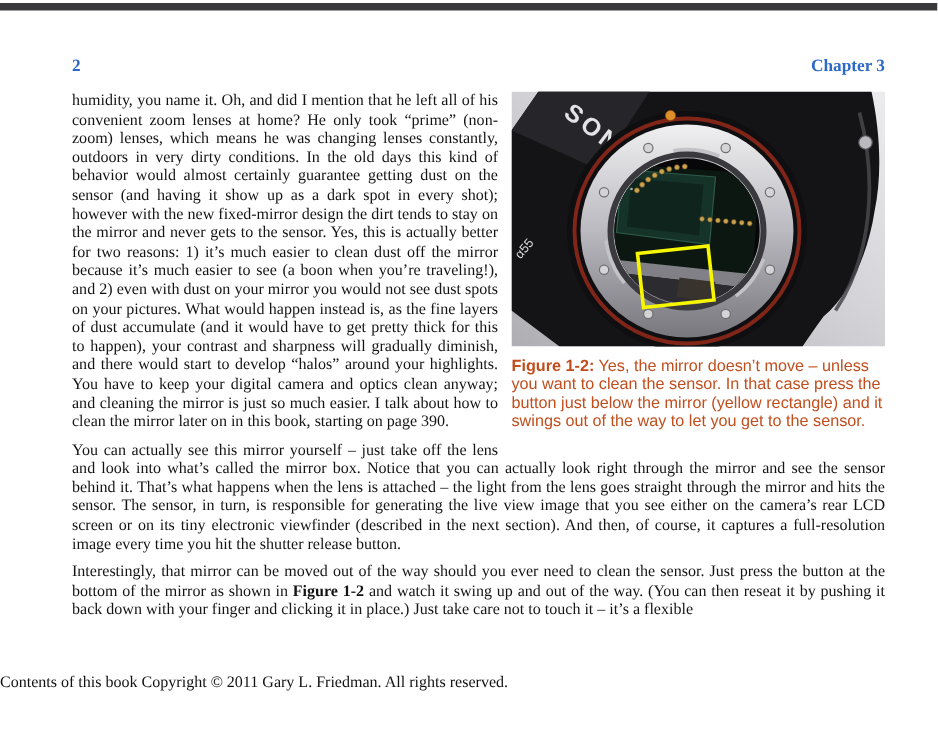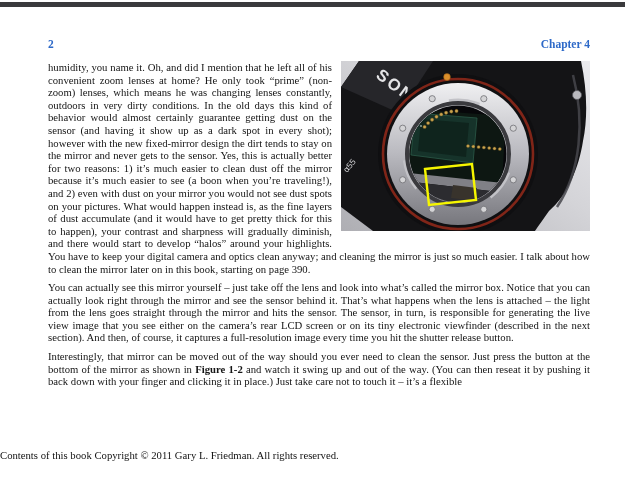--- a/index.html
+++ b/index.html
@@ -39,21 +39,21 @@
     text-align:left; font-size:10.7px; color:#111111;
   }
 </style>
 </head>
 <body>
 
 <div class="viewer-top-edge"></div>
 
 <div class="page-header">
   <span>2</span>
-  <span>Chapter 4</span>
+  <span>Chapter 3</span>
 </div>
 
 <div class="page-body">
 
   <div class="figure-block">
     <svg class="photo-svg" viewBox="0 0 249 170" xmlns="http://www.w3.org/2000/svg">
       <defs>
         <linearGradient id="bgGrad" x1="0" y1="1" x2="1" y2="0">
           <stop offset="0" stop-color="#aeaeb3"></stop>
           <stop offset="0.55" stop-color="#d4d4d8"></stop>
@@ -132,20 +132,23 @@
             <circle cx="153.5" cy="87.5" r="1.6"></circle>
           <circle cx="158.8" cy="88" r="1.6"></circle>
         </g>
       </g>
 
       <polygon points="84,108 131,103 135,139 88,144" fill="none" stroke="#f6f600" stroke-width="2.4"></polygon>
 
       <circle cx="106" cy="16" r="3.4" fill="#dc8f2b" stroke="#8a5410" stroke-width="0.5"></circle>
     </svg>
 
+    <div class="figure-caption">
+      <span class="cap-label">Figure 1-2:</span><span>  Yes, the mirror doesn’t move – unless you want to clean the sensor.  In that case press the button just below the mirror (yellow rectangle) and it swings out of the way to let you get to the sensor.</span>
+    </div>
   </div>
 
   <p>humidity, you name it.  Oh, and did I mention that he left all of his convenient zoom lenses at home?  He only took “prime” (non-zoom) lenses, which means he was changing lenses constantly, outdoors in very dirty conditions.  In the old days this kind of behavior would almost certainly guarantee getting dust on the sensor (and having it show up as a dark spot in every shot); however with the new fixed-mirror design the dirt tends to stay on the mirror and never gets to the sensor.  Yes, this is actually better for two reasons: 1) it’s much easier to clean dust off the mirror because it’s much easier to see (a boon when you’re traveling!), and 2) even with dust on your mirror you would not see dust spots on your pictures.  What would happen instead is, as the fine layers of dust accumulate (and it would have to get pretty thick for this to happen), your contrast and sharpness will gradually diminish, and there would start to develop “halos” around your highlights.  You have to keep your digital camera and optics clean anyway; and cleaning the mirror is just so much easier.  I talk about how to clean the mirror later on in this book, starting on page 390.</p>
   <p>You can actually see this mirror yourself – just take off the lens and look into what’s called the mirror box.  Notice that you can actually look right through the mirror and see the sensor behind it.  That’s what happens when the lens is attached – the light from the lens goes straight through the mirror and hits the sensor.  The sensor, in turn, is responsible for generating the live view image that you see either on the camera’s rear LCD screen or on its tiny electronic viewfinder (described in the next section).  And then, of course, it captures a full-resolution image every time you hit the shutter release button.</p>
   <p><span>Interestingly, that mirror can be moved out of the way should you ever need to clean the sensor.  Just press the button at the bottom of the mirror as shown in </span><span class="inline-bold">Figure 1-2</span><span> and watch it swing up and out of the way.  (You can then reseat it by pushing it back down with your finger and clicking it in place.)  Just take care not to touch it – it’s a flexible</span></p>
 
 </div>
 
 <div class="page-footer">Contents of this book Copyright © 2011 Gary L. Friedman.  All rights reserved.</div>
 

